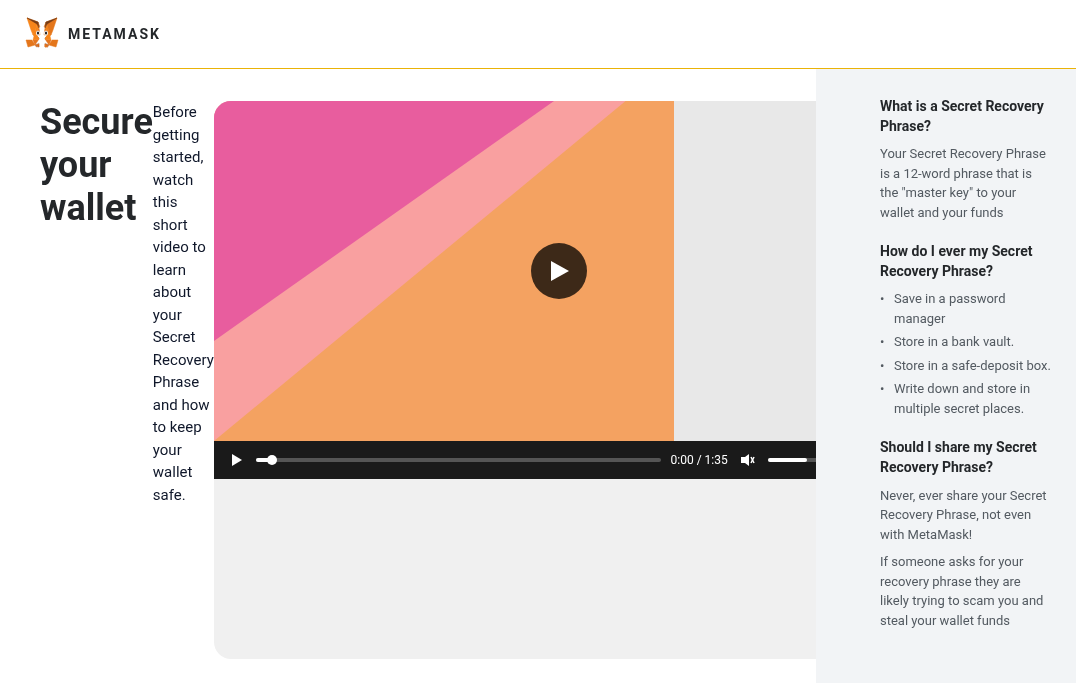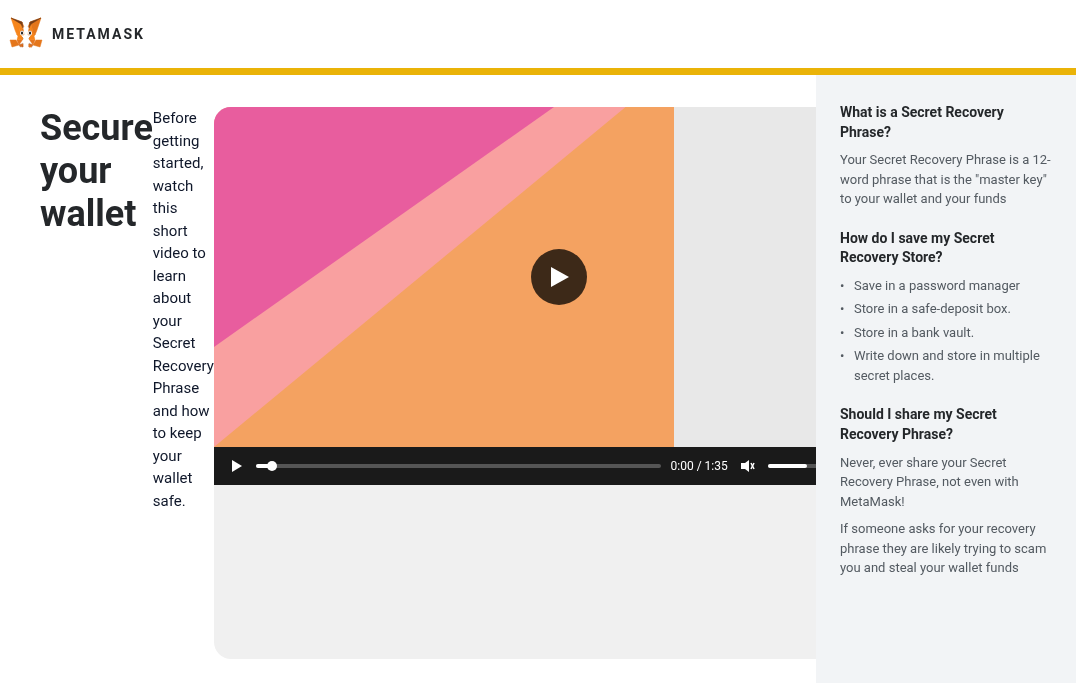--- a/index.html
+++ b/index.html
@@ -14,22 +14,22 @@
       width: 1076px;
       height: 683px;
       overflow: hidden;
       display: flex;
       flex-direction: column;
     }
 
     .top-bar {
       display: flex;
       align-items: flex-end;
-      padding: 16px 8px;
-      border-bottom: 7px solid #eab308;
+      padding: 16px 24px;
+      border-bottom: 1px solid #eab308;
     }
 
     .logo-container {
       display: flex;
       align-items: center;
       gap: 8px;
     }
 
     .logo-text {
       font-size: 14px;
@@ -236,20 +236,21 @@
     .right-panel {
       width: 260px;
       padding: 28px 24px;
       background: #f2f4f6;
       overflow-y: auto;
       flex-shrink: 0;
     }
 
     .faq-section {
       margin-bottom: 20px;
+      margin-left: 40px;
     }
 
     .faq-question {
       font-size: 14px;
       font-weight: 700;
       color: #24272a;
       margin-bottom: 8px;
       line-height: 1.4;
     }
 
@@ -405,25 +406,25 @@
   </div>
 
   <div class="right-panel">
 
     <div class="faq-section">
       <p class="faq-question">What is a Secret Recovery Phrase?</p>
       <p class="faq-answer">Your Secret Recovery Phrase is a 12-word phrase that is the "master key" to your wallet and your funds</p>
     </div>
 
     <div class="faq-section">
-      <p class="faq-question">How do I save my Secret Recovery Store?</p>
+      <p class="faq-question">How do I ever my Secret Recovery Phrase?</p>
       <ul class="faq-list">
         <li>Save in a password manager</li>
+        <li>Store in a bank vault.</li>
         <li>Store in a safe-deposit box.</li>
-        <li>Store in a bank vault.</li>
         <li>Write down and store in multiple secret places.</li>
       </ul>
     </div>
 
     <div class="faq-section">
       <p class="faq-question">Should I share my Secret Recovery Phrase?</p>
       <p class="faq-answer">Never, ever share your Secret Recovery Phrase, not even with MetaMask!</p>
       <p class="faq-answer">If someone asks for your recovery phrase they are likely trying to scam you and steal your wallet funds</p>
     </div>
   </div>

